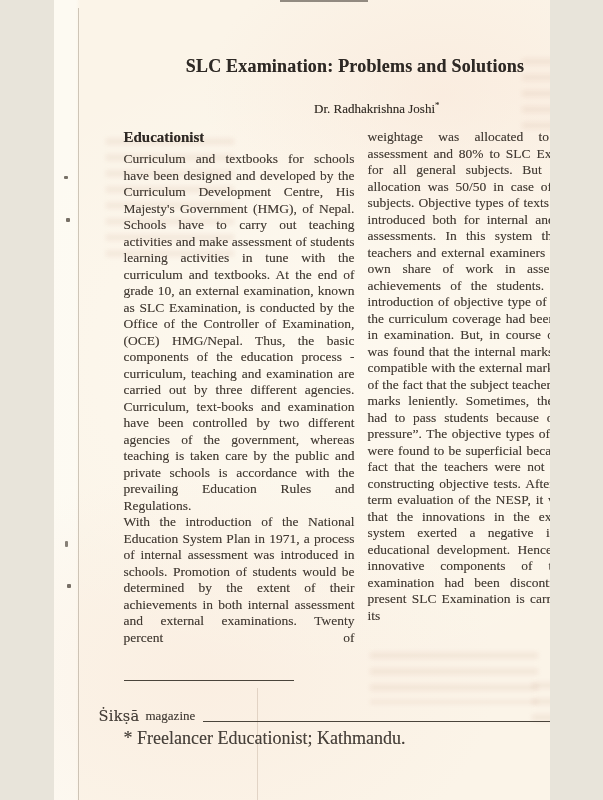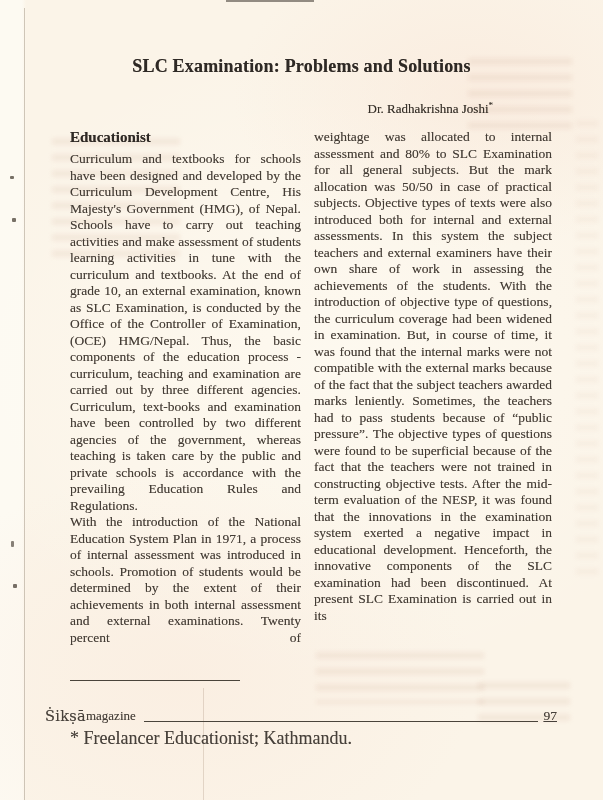--- a/index.html
+++ b/index.html
@@ -2,21 +2,21 @@
 <html><head>
 <meta charset="utf-8">
 <style>
   html, body {
     margin: 0; padding: 0;
     background: #e8e4da;
     font-family: "Liberation Serif", serif;
   }
   .page {
     position: relative;
-    width: 603px; height: 800px;
+    width: 496px; height: 800px;
     margin: 0 auto;
     overflow: hidden;
     background:
       radial-gradient(ellipse 340px 220px at 78% 12%, rgba(248,222,206,0.35), rgba(248,222,206,0) 70%),
       radial-gradient(ellipse 420px 300px at 30% 85%, rgba(249,226,212,0.30), rgba(249,226,212,0) 70%),
       radial-gradient(ellipse 500px 400px at 55% 45%, rgba(255,252,244,0.6), rgba(255,252,244,0) 80%),
       linear-gradient(90deg, #fdfaf2 0px, #fdfaf2 22px, #fbf4e8 26px, #fbf4e8 100%);
     color: #433c35;
   }
   
@@ -100,21 +100,21 @@
   .footer {
     position: absolute; left: 45px; top: 708px; width: 512px;
     display: flex; align-items: flex-end;
     font-size: 13px; color: #46403a;
     text-shadow: 0 0 0.5px rgba(70,60,50,0.45);
   }
   .journal-name {
     font-family: "DejaVu Serif", "Liberation Serif", serif;
     font-size: 14.5px; letter-spacing: 0.3px;
   }
-  .journal-suffix { }
+  .journal-suffix { margin-left: 6px; }
   .footer-rule {
     flex: 1; margin: 0 6px 2px 8px; height: 0;
     border-bottom: 1.3px solid #4a443b;
   }
   .page-number { font-size: 13.5px; text-decoration: underline; }
 </style>
 </head>
 <body>
 
 <div class="page">

